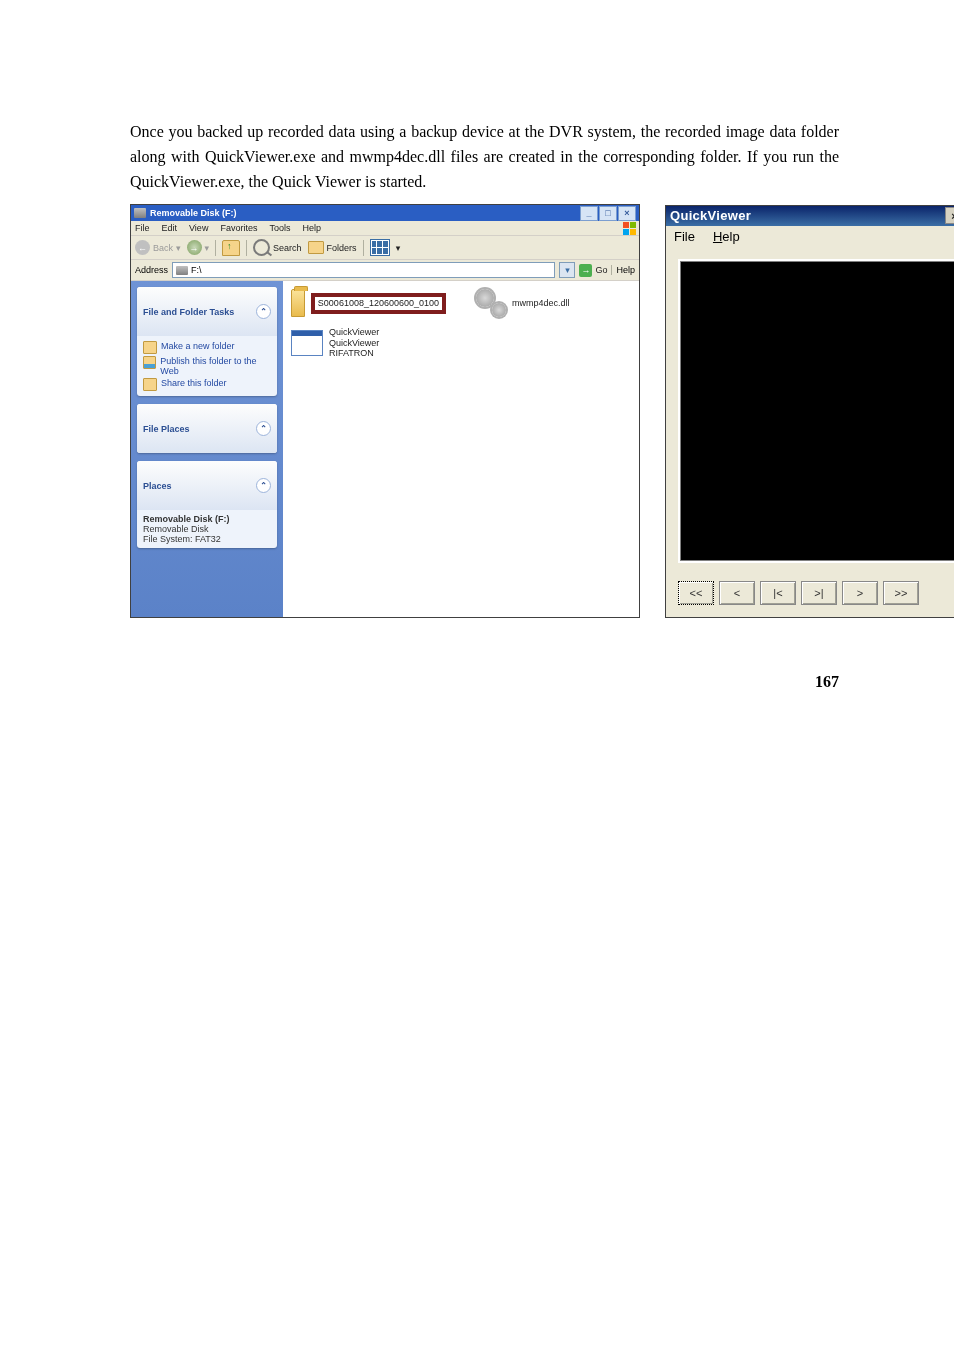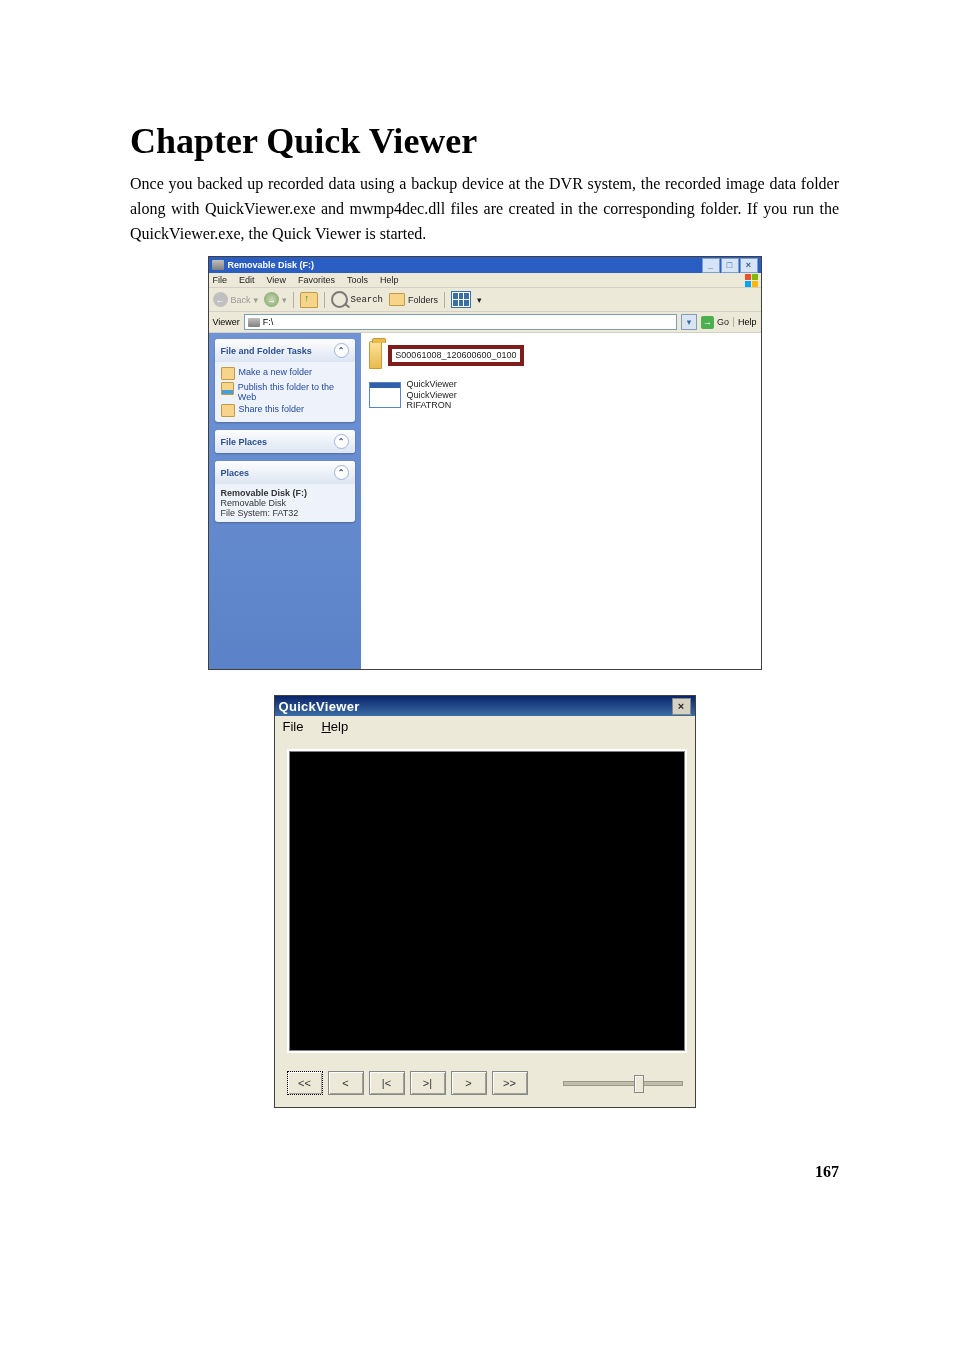--- a/index.html
+++ b/index.html
@@ -19,21 +19,21 @@
     font-family: "Times New Roman", serif;
   }
   p.body {
     font-size: 16px;
     line-height: 1.55;
     text-align: justify;
     margin: 0 0 10px 0;
   }
   .image-block {
     display: flex;
-    flex-direction: column;
+    flex-direction: row;
     align-items: center;
     gap: 25px;
     margin-top: 10px;
   }
 
   
   .explorer {
     width: 552px;
     border: 1px solid #404040;
     background: #fff;
@@ -160,21 +160,21 @@
   }
   .side-panel {
     background:#eef3fb;
     border-radius:3px;
     margin-bottom:8px;
     overflow:hidden;
     box-shadow:0 1px 2px rgba(0,0,0,0.25);
   }
   .side-panel .hdr {
     background:linear-gradient(#fdfdfd,#dce5f3);
-    padding:4px 6px;
+    padding:17px 6px;
     font-weight:bold;
     color:#2c4f93;
     display:flex; justify-content:space-between; align-items:center;
   }
   .side-panel .hdr .chev {
     width:13px; height:13px; border:1px solid #9db4db; border-radius:50%;
     background:#fff; display:flex; align-items:center; justify-content:center;
     font-size:8px; color:#2c4f93;
   }
   .side-panel ul { list-style:none; margin:0; padding:4px 6px; }
@@ -296,21 +296,20 @@
     text-align:right;
     font-weight:bold;
     font-size:16px;
     margin-top:55px;
   }
 </style>
 </head>
 <body>
 
 <div class="page">
-  <h1 class="chapter">Chapter    Quick Viewer</h1>
   <p class="body">Once you backed up recorded data using a backup device at the DVR system, the recorded image data folder along with QuickViewer.exe and mwmp4dec.dll files are created in the corresponding folder. If you run the QuickViewer.exe, the Quick Viewer is started.</p>
 
   <div class="image-block">
 
     <div class="explorer">
       <div class="exp-title">
         <span class="drive-icon"></span>
         <span>Removable Disk (F:)</span>
         <span class="spacer"></span>
         <span class="winbtn">_</span>
@@ -339,42 +338,42 @@
           <span>Back</span>
           <span>▾</span>
         </div>
         <div class="toolbtn">
           <span class="circ">→</span>
           <span>▾</span>
         </div>
         <div class="toolsep"></div>
         <div class="folderup"></div>
         <div class="toolsep"></div>
-        <div class="toolbtn" style="color:#222;font-family:Liberation Mono, monospace;">
+        <div class="toolbtn" style="color:#222;">
           <span class="searchglass"></span>
           <span>Search</span>
         </div>
         <div class="toolbtn" style="color:#222;">
           <span class="foldericon"></span>
           <span>Folders</span>
         </div>
         <div class="toolsep"></div>
         <div class="viewsq">
             <div></div>
             <div></div>
             <div></div>
             <div></div>
             <div></div>
             <div></div>
           </div>
         <span style="color:#222;">▾</span>
       </div>
 
       <div class="exp-addr">
-        <span>Viewer</span>
+        <span>Address</span>
         <div class="addr-input">
           <span class="drive-icon"></span>
           <span>F:\</span>
         </div>
         <div class="addr-drop">▾</div>
         <div class="gobtn">
           <span class="arrow">→</span>
           <span>Go</span>
         </div>
         <div class="linksbox">Help</div>
@@ -433,20 +432,29 @@
             </div>
             <div class="filerow">
               <div class="appicon"></div>
               <div class="filetext">
                 <span>QuickViewer</span><br>
                 <span>QuickViewer</span><br>
                 <span>RIFATRON</span>
               </div>
             </div>
           </div>
+          <div class="file-col">
+            <div class="filerow">
+              <div class="dllicon">
+                <span class="gear g1"></span>
+                  <span class="gear g2"></span>
+              </div>
+              <div class="filetext">mwmp4dec.dll</div>
+            </div>
+          </div>
         </div>
       </div>
     </div>
 
     <div class="qv">
       <div class="qv-title">
         <span>QuickViewer</span>
         <span class="spacer"></span>
         <span class="qv-close">×</span>
       </div>

